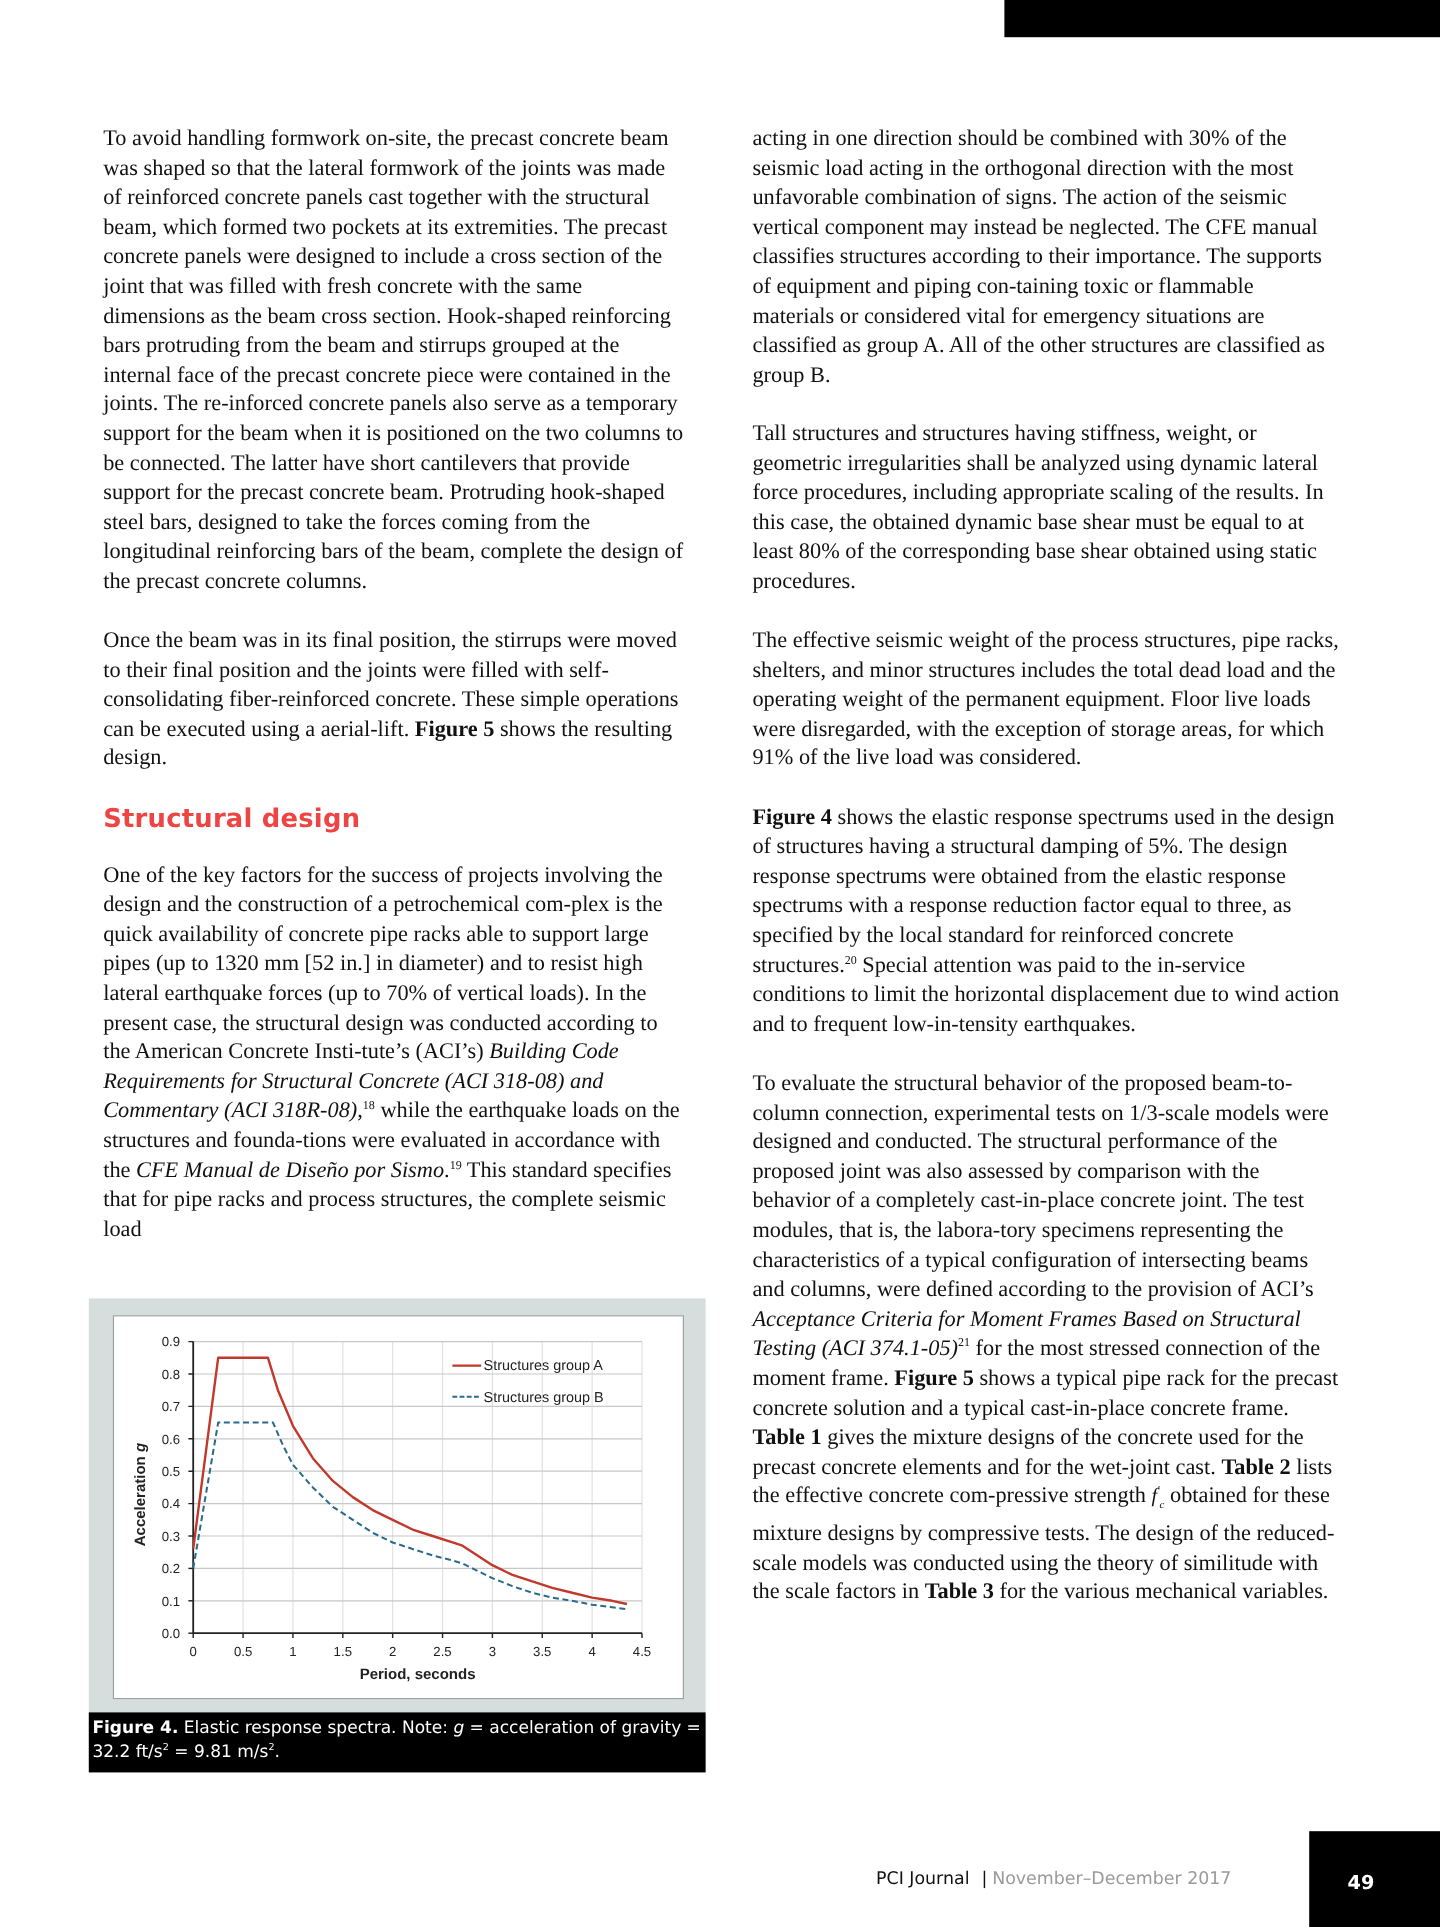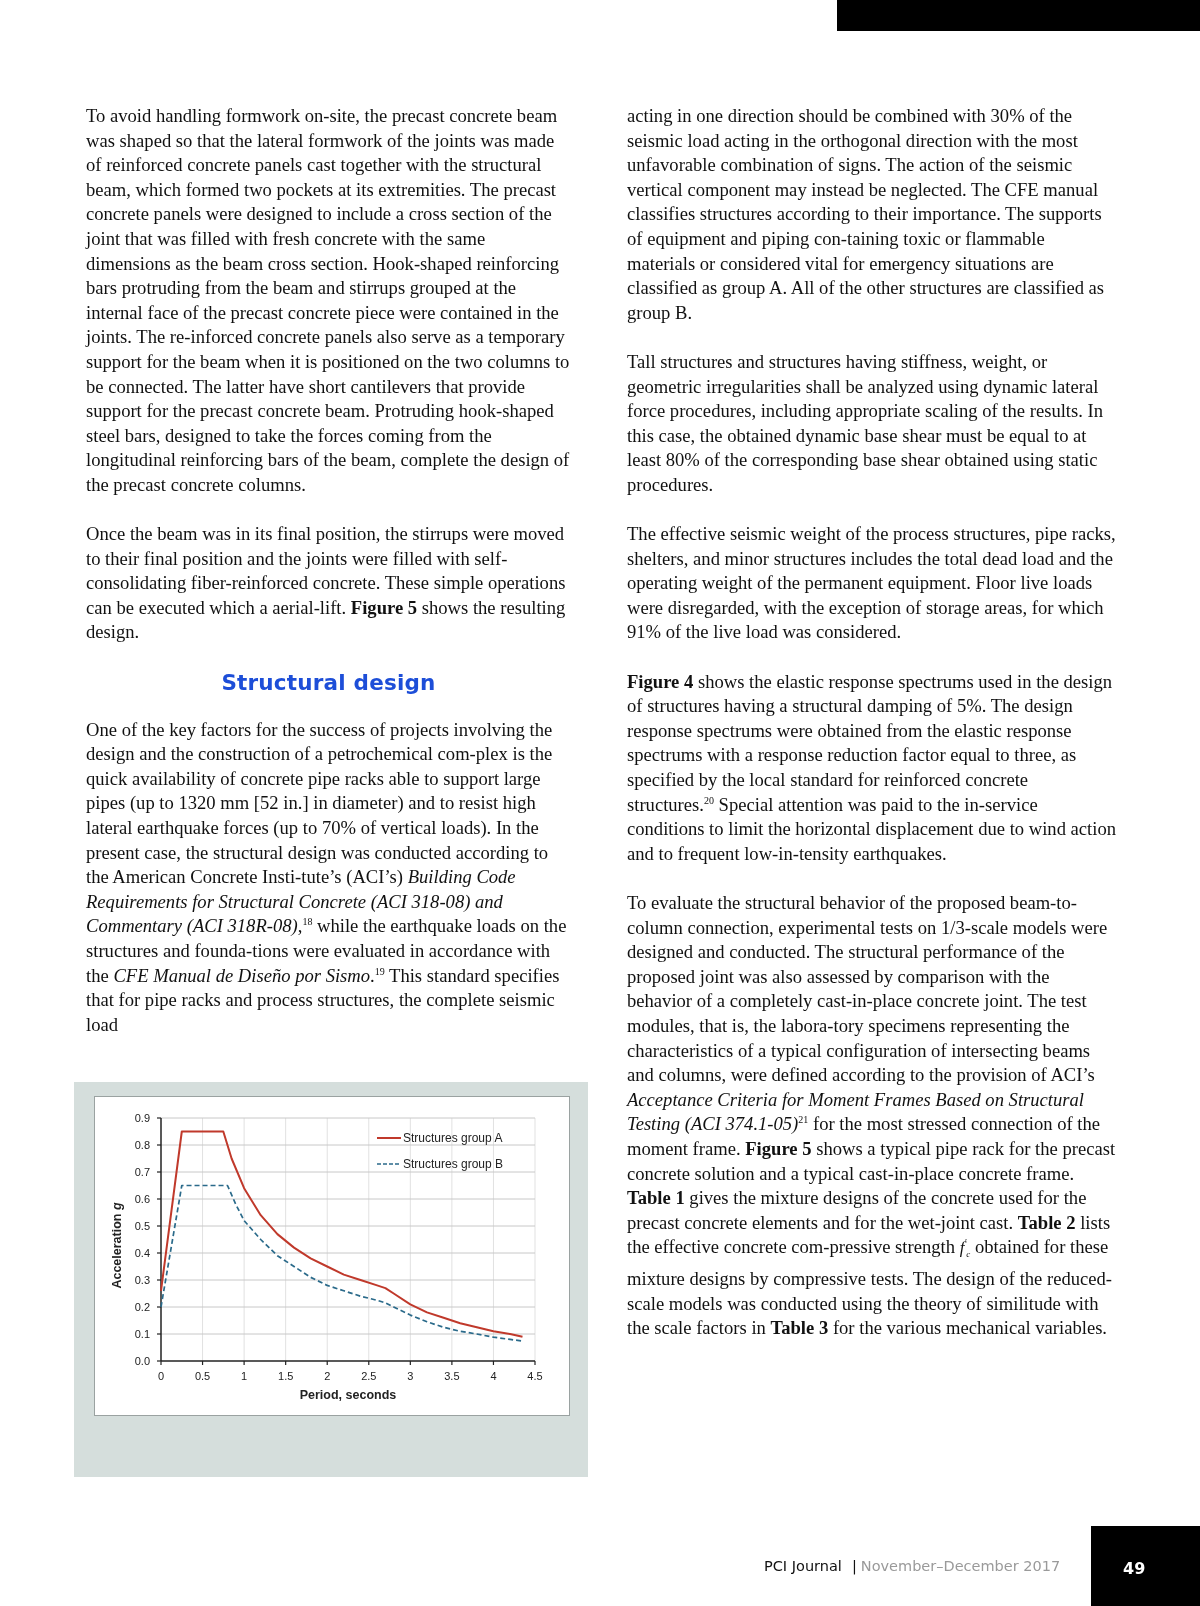--- a/index.html
+++ b/index.html
@@ -6,52 +6,52 @@
   body {
     width: 1200px; height: 1606px; position: relative; background: #ffffff;
     overflow: hidden; font-family: "Liberation Serif", serif; color: #111;
   }
   .top-bar { position: absolute; left: 837px; top: 0; width: 363px; height: 31px; background: #000; }
   .col { position: absolute; top: 104px; width: 485px; font-size: 18.6px; line-height: 24.6px; }
   .col-left { left: 86px; }
   .col-right { left: 627px; width: 490px; }
   .col p { margin: 0 0 24.6px 0; }
   .col h2 {
-    font-family: "DejaVu Sans", sans-serif; font-weight: bold; color: #1d4ed8;
-    font-size: 21.5px; margin: 0 0 22px 0; letter-spacing: 0.2px; line-height: 26px; text-align: center;
+    font-family: "DejaVu Sans", sans-serif; font-weight: bold; color: #ef4444;
+    font-size: 21.5px; margin: 0 0 22px 0; letter-spacing: 0.2px; line-height: 26px;
   }
   sup { font-size: 10px; line-height: 0; vertical-align: 7px; }
   .fc { font-style: italic; font-size: 17px; }
   .fc sub { font-size: 9px; }
   .fc sup { font-size: 9px; vertical-align: 8px; }
 
   .figure { position: absolute; left: 74px; top: 1082px; width: 514px; height: 395px; background: #d5dedc; }
   .plot-area { position: absolute; left: 20px; top: 14px; width: 474px; height: 318px; background: #fff; border: 1px solid #9aa2a1; }
   .plot-area svg { position: absolute; left: 0; top: 0; }
   .caption {
     position: absolute; left: 0; top: 345px; width: 514px; height: 50px; background: #000; color: #fff;
     font-family: "DejaVu Sans", sans-serif; font-size: 14.2px; line-height: 20px; padding: 3px 3px; box-sizing: border-box;
   }
   .caption b { font-weight: bold; }
   .caption sup { font-size: 8px; vertical-align: 6px; }
 
-  .footer-journal { position: absolute; left: 764px; top: 1558px; font-family: "DejaVu Sans", sans-serif; font-size: 14.5px; color: #111; }
+  .footer-journal { position: absolute; left: 730px; top: 1558px; font-family: "DejaVu Sans", sans-serif; font-size: 14.5px; color: #111; }
   .footer-sep { color: #111; margin: 0 4px 0 10px; }
   .footer-date { color: #9a9a9a; }
   .page-box { position: absolute; left: 1091px; top: 1526px; width: 109px; height: 80px; background: #000; }
   .page-num { position: absolute; left: 0; width: 91px; top: 33px; color: #fff; font-family: "DejaVu Sans", sans-serif; font-weight: bold; font-size: 16px; padding-left: 32px; }
 </style>
 </head>
 <body>
 
 <div class="top-bar"></div>
 
 <div class="col col-left">
   <p>To avoid handling formwork on-site, the precast concrete beam was shaped so that the lateral formwork of the joints was made of reinforced concrete panels cast together with the structural beam, which formed two pockets at its extremities. The precast concrete panels were designed to include a cross section of the joint that was filled with fresh concrete with the same dimensions as the beam cross section. Hook-shaped reinforcing bars protruding from the beam and stirrups grouped at the internal face of the precast concrete piece were contained in the joints. The re-inforced concrete panels also serve as a temporary support for the beam when it is positioned on the two columns to be connected. The latter have short cantilevers that provide support for the precast concrete beam. Protruding hook-shaped steel bars, designed to take the forces coming from the longitudinal reinforcing bars of the beam, complete the design of the precast concrete columns.</p>
-  <p><span>Once the beam was in its final position, the stirrups were moved to their final position and the joints were filled with self-consolidating fiber-reinforced concrete. These simple operations can be executed which a aerial-lift. </span><b>Figure 5</b><span> shows the resulting design.</span></p>
+  <p><span>Once the beam was in its final position, the stirrups were moved to their final position and the joints were filled with self-consolidating fiber-reinforced concrete. These simple operations can be executed using a aerial-lift. </span><b>Figure 5</b><span> shows the resulting design.</span></p>
   <h2>Structural design</h2>
   <p><span>One of the key factors for the success of projects involving the design and the construction of a petrochemical com-plex is the quick availability of concrete pipe racks able to support large pipes (up to 1320 mm [52 in.] in diameter) and to resist high lateral earthquake forces (up to 70% of vertical loads). In the present case, the structural design was conducted according to the American Concrete Insti-tute’s (ACI’s) </span><i>Building Code Requirements for Structural Concrete (ACI 318-08) and Commentary (ACI 318R-08)</i><span>,</span><sup>18</sup><span> while the earthquake loads on the structures and founda-tions were evaluated in accordance with the </span><i>CFE Manual de Diseño por Sismo</i><span>.</span><sup>19</sup><span> This standard specifies that for pipe racks and process structures, the complete seismic load</span></p>
 </div>
 
 <div class="col col-right">
   <p>acting in one direction should be combined with 30% of the seismic load acting in the orthogonal direction with the most unfavorable combination of signs. The action of the seismic vertical component may instead be neglected. The CFE manual classifies structures according to their importance. The supports of equipment and piping con-taining toxic or flammable materials or considered vital for emergency situations are classified as group A. All of the other structures are classified as group B.</p>
   <p>Tall structures and structures having stiffness, weight, or geometric irregularities shall be analyzed using dynamic lateral force procedures, including appropriate scaling of the results. In this case, the obtained dynamic base shear must be equal to at least 80% of the corresponding base shear obtained using static procedures.</p>
   <p>The effective seismic weight of the process structures, pipe racks, shelters, and minor structures includes the total dead load and the operating weight of the permanent equipment. Floor live loads were disregarded, with the exception of storage areas, for which 91% of the live load was considered.</p>
   <p><b>Figure 4</b><span> shows the elastic response spectrums used in the design of structures having a structural damping of 5%. The design response spectrums were obtained from the elastic response spectrums with a response reduction factor equal to three, as specified by the local standard for reinforced concrete structures.</span><sup>20</sup><span> Special attention was paid to the in-service conditions to limit the horizontal displacement due to wind action and to frequent low-in-tensity earthquakes.</span></p>
   <p><span>To evaluate the structural behavior of the proposed beam-to-column connection, experimental tests on 1/3-scale models were designed and conducted. The structural performance of the proposed joint was also assessed by comparison with the behavior of a completely cast-in-place concrete joint. The test modules, that is, the labora-tory specimens representing the characteristics of a typical configuration of intersecting beams and columns, were defined according to the provision of ACI’s </span><i>Acceptance Criteria for Moment Frames Based on Structural Testing (ACI 374.1-05)</i><sup>21</sup><span> for the most stressed connection of the moment frame. </span><b>Figure 5</b><span> shows a typical pipe rack for the precast concrete solution and a typical cast-in-place concrete frame. </span><b>Table 1</b><span> gives the mixture designs of the concrete used for the precast concrete elements and for the wet-joint cast. </span><b>Table 2</b><span> lists the effective concrete com-pressive strength </span><span class="fc"><span>f</span><sup>'</sup><sub>c</sub></span><span> obtained for these mixture designs by compressive tests. The design of the reduced-scale models was conducted using the theory of similitude with the scale factors in </span><b>Table 3</b><span> for the various mechanical variables.</span></p>
@@ -123,20 +123,23 @@
         <text x="253" y="302" text-anchor="middle" font-size="12.5" font-weight="bold" fill="#222" font-family="Liberation Sans, sans-serif">Period, seconds</text>
         <text x="0" y="0" text-anchor="middle" font-size="12.5" font-weight="bold" fill="#222" font-family="Liberation Sans, sans-serif" transform="translate(26,148.5) rotate(-90)">Acceleration <tspan font-style="italic">g</tspan></text>
         <path d="M66.0,193.8 L86.8,34.5 L128.3,34.5 L136.6,61.5 L149.1,91.2 L165.7,118.2 L182.4,137.1 L199.0,150.6 L215.6,161.4 L232.2,169.5 L248.8,177.6 L265.5,183.0 L282.1,188.4 L290.4,191.1 L298.7,196.5 L315.3,207.3 L332.0,215.4 L348.6,220.8 L365.2,226.2 L381.8,230.3 L398.4,234.3 L415.1,237.0 L427.5,239.7" fill="none" stroke="#c0392b" stroke-width="2" stroke-linejoin="round"></path>
         <line x1="282" x2="306" y1="41" y2="41" stroke="#c0392b" stroke-width="2"></line>
         <text x="308" y="45" font-size="12" fill="#222" font-family="Liberation Sans, sans-serif">Structures group A</text>
         <path d="M66.0,210.0 L86.8,88.5 L132.5,88.5 L140.8,107.4 L149.1,123.6 L165.7,142.5 L182.4,158.7 L199.0,169.5 L215.6,180.3 L232.2,188.4 L248.8,193.8 L265.5,199.2 L282.1,203.3 L290.4,205.9 L298.7,210.0 L315.3,218.1 L332.0,224.8 L348.6,230.3 L365.2,234.3 L381.8,237.0 L398.4,240.2 L415.1,242.4 L427.5,244.0" fill="none" stroke="#2a6a8a" stroke-width="1.7" stroke-linejoin="round" stroke-dasharray="5,3"></path>
         <line x1="282" x2="306" y1="67" y2="67" stroke="#2a6a8a" stroke-width="1.7" stroke-dasharray="4,2"></line>
         <text x="308" y="71" font-size="12" fill="#222" font-family="Liberation Sans, sans-serif">Structures group B</text>
       </svg>
   </div>
+  <div class="caption">
+    <b>Figure 4.</b><span> Elastic response spectra. Note: </span><i>g</i><span> = acceleration of gravity = 32.2 ft/s</span><sup>2</sup><span> = 9.81 m/s</span><sup>2</sup><span>.</span>
+  </div>
 </div>
 
 <div class="footer-journal">
   <span>PCI Journal</span><span class="footer-sep">|</span><span class="footer-date">November–December 2017</span>
 </div>
 <div class="page-box">
   <div class="page-num">49</div>
 </div>
 
 </body></html>

